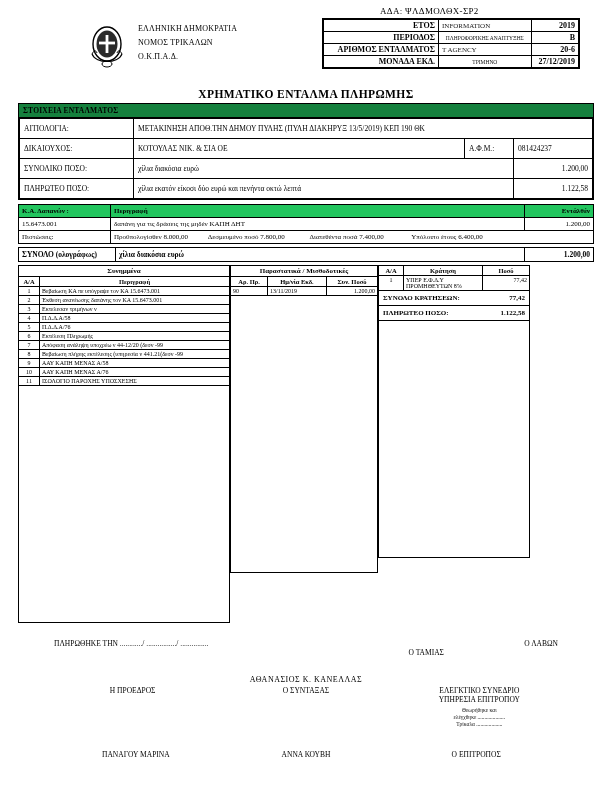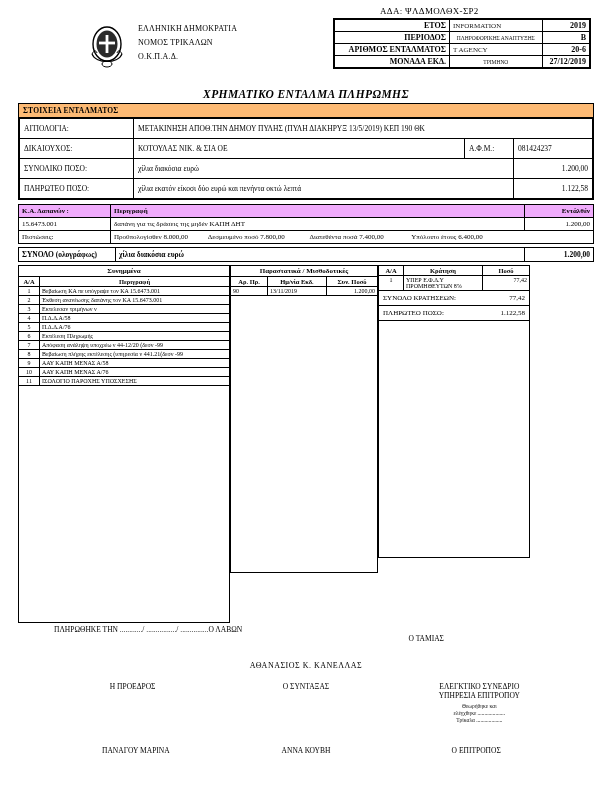--- a/index.html
+++ b/index.html
@@ -45,21 +45,21 @@
   .org {
     position: absolute;
     left: 120px;
     top: 4px;
     font-size: 8px;
     line-height: 14px;
     letter-spacing: 0.2px;
   }
   .headbox {
     position: absolute;
-    left: 315px;
+    left: 304px;
     top: 0px;
     width: 258px;
     border: 1px solid #000;
     box-sizing: border-box;
   }
   .headbox table {
     border-collapse: collapse;
     width: 100%;
     font-size: 8px;
   }
@@ -91,30 +91,29 @@
     text-align: center;
     color: #111;
   }
   .doc-title {
     text-align: center;
     font-weight: bold;
     font-size: 11.5px;
     letter-spacing: 0.4px;
     margin-top: 2px;
     margin-bottom: 3px;
-    font-style: italic;
   }
   
   .frame {
     border: 1px solid #000;
     width: 100%;
     box-sizing: border-box;
   }
   .bar {
-    background: #fdba74;
+    background: #15803d;
     border-bottom: 1px solid #000;
     font-size: 7.5px;
     font-weight: bold;
     padding: 2px 4px;
     letter-spacing: 0.2px;
   }
   table.grid {
     border-collapse: collapse;
     width: 100%;
     font-size: 7.5px;
@@ -134,21 +133,21 @@
     border-collapse: collapse;
     width: 100%;
     font-size: 7px;
   }
   .subtable td, .subtable th {
     border: 1px solid #000;
     padding: 2px 3px;
     vertical-align: middle;
   }
   .greyhead td {
-    background: #f0abfc;
+    background: #22c55e;
     font-weight: bold;
     font-size: 7px;
   }
   .total-row {
     font-size: 7.5px;
     font-weight: bold;
   }
   
   .cols {
     display: flex;
@@ -190,59 +189,60 @@
   }
   .rightblock {
     border: 1px solid #000;
     border-top: none;
     font-size: 7px;
   }
   .rightrow {
     display: flex;
     justify-content: space-between;
     padding: 3px 4px;
-    font-weight: normal;
+    font-weight: bold;
     border-bottom: 1px solid #000;
     align-items: center;
   }
   .rightrow:last-child { border-bottom: none; }
   .center-name {
     text-align: center;
     font-size: 8px;
     margin-top: 18px;
     letter-spacing: 0.5px;
   }
   .sig3 {
     display: flex;
     justify-content: space-between;
     font-size: 7.5px;
-    margin-top: 12px;
+    margin-top: 2px;
     padding: 0 34px;
     gap: 12px;
   }
   .sig3 .cell { text-align: center; width: 33%; }
   .stamp {
     font-size: 5.5px;
     line-height: 7px;
     margin-top: 3px;
     color: #111;
   }
   .sig4 {
     display: flex;
     justify-content: space-between;
     font-size: 7.5px;
     margin-top: 22px;
     padding: 0 34px;
   }
   .sig4 .cell { text-align: center; width: 33%; }
   .pay-line {
     display: flex;
+    justify-content: space-between;
     font-size: 7.5px;
     padding: 0 36px;
-    margin-top: 2px;
+    margin-top: 16px;
   }
   .small-center {
     text-align: right;
     font-size: 7.5px;
   }
 </style>
 </head>
 <body>
 
 <div class="page">

